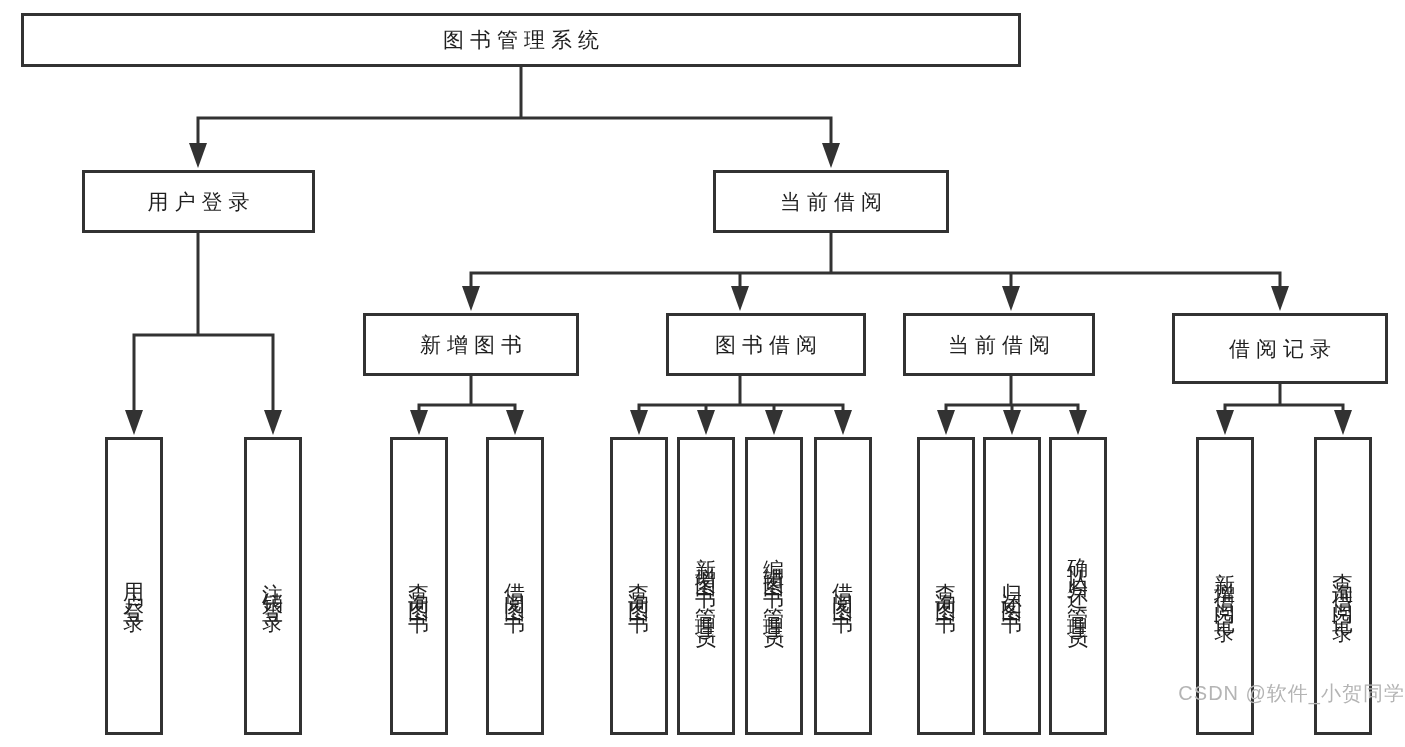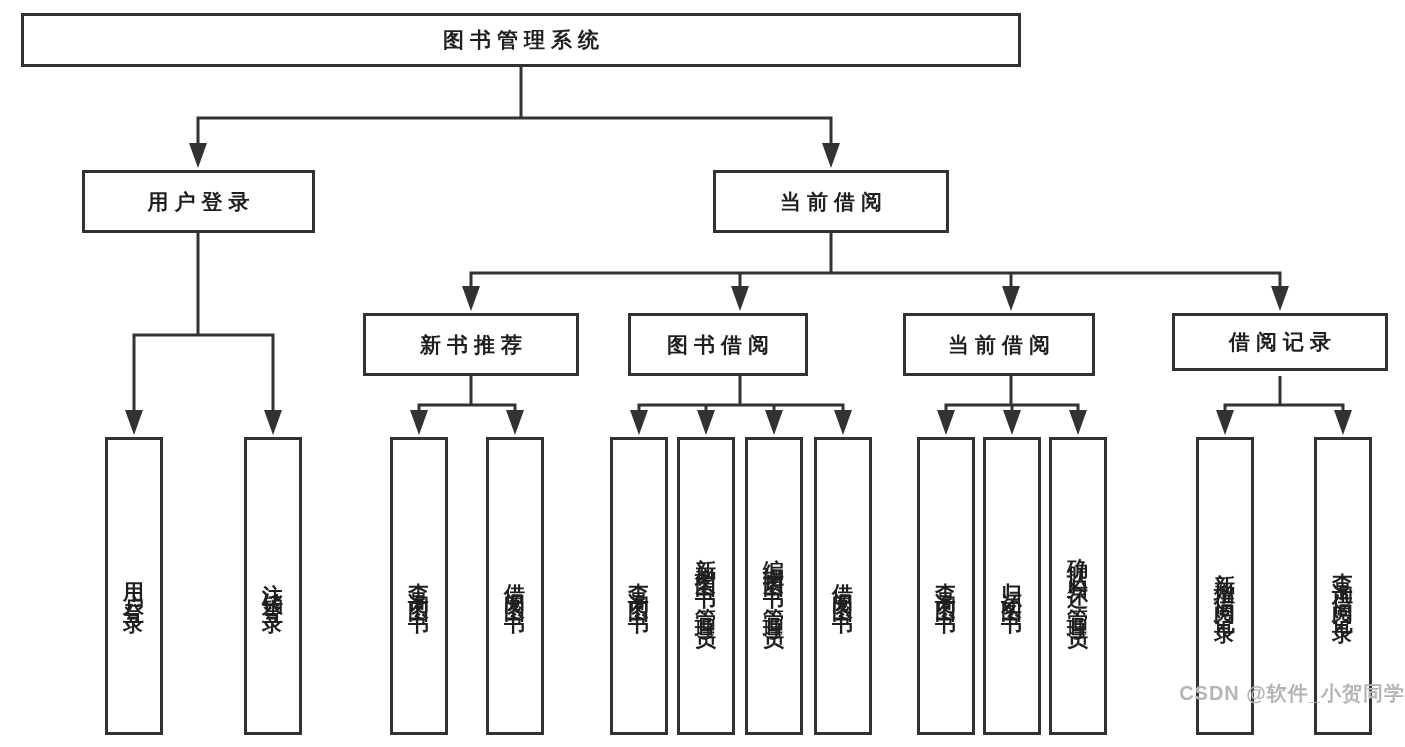--- a/index.html
+++ b/index.html
@@ -1,21 +1,21 @@
 <!DOCTYPE html>
 <html><head>
 <meta charset="utf-8">
 <style>
   html,body{margin:0;padding:0;}
   body{
     width:1405px;height:747px;background:#ffffff;
     font-family:"Liberation Sans","DejaVu Sans",sans-serif;
     overflow:hidden;
   }
-  .canvas{position:relative;width:1405px;height:747px;background:#ffffff;font-weight:bold;}
+  .canvas{position:relative;width:1405px;height:747px;background:#ffffff;}
   .wires{position:absolute;left:0;top:0;width:1405px;height:747px;}
   .node{
     position:absolute;box-sizing:border-box;background:#ffffff;
     border:3px solid #323232;color:#1f1f1f;
     display:flex;align-items:center;justify-content:center;
     font-size:21px;white-space:nowrap;
   }
   .node.h span{letter-spacing:6px;text-indent:6px;}
   .node.v span{
     writing-mode:vertical-rl;text-orientation:mixed;
@@ -89,29 +89,29 @@
   </div>
 
   <div class="node h" style="left:82px;top:170px;width:233px;height:63px">
     <span>用户登录</span>
   </div>
   <div class="node h" style="left:713px;top:170px;width:236px;height:63px">
     <span>当前借阅</span>
   </div>
 
   <div class="node h" style="left:363px;top:313px;width:216px;height:63px">
-    <span>新书推荐</span>
+    <span>新增图书</span>
   </div>
-  <div class="node h" style="left:628px;top:313px;width:180px;height:63px">
+  <div class="node h" style="left:666px;top:313px;width:200px;height:63px">
     <span>图书借阅</span>
   </div>
   <div class="node h" style="left:903px;top:313px;width:192px;height:63px">
     <span>当前借阅</span>
   </div>
-  <div class="node h" style="left:1172px;top:313px;width:216px;height:58px">
+  <div class="node h" style="left:1172px;top:313px;width:216px;height:71px">
     <span>借阅记录</span>
   </div>
 
   <div class="node v" style="left:105px;top:437px;width:58px;height:298px">
     <span>用户登录</span>
   </div>
   <div class="node v" style="left:244px;top:437px;width:58px;height:298px">
     <span>注销登录</span>
   </div>
 

